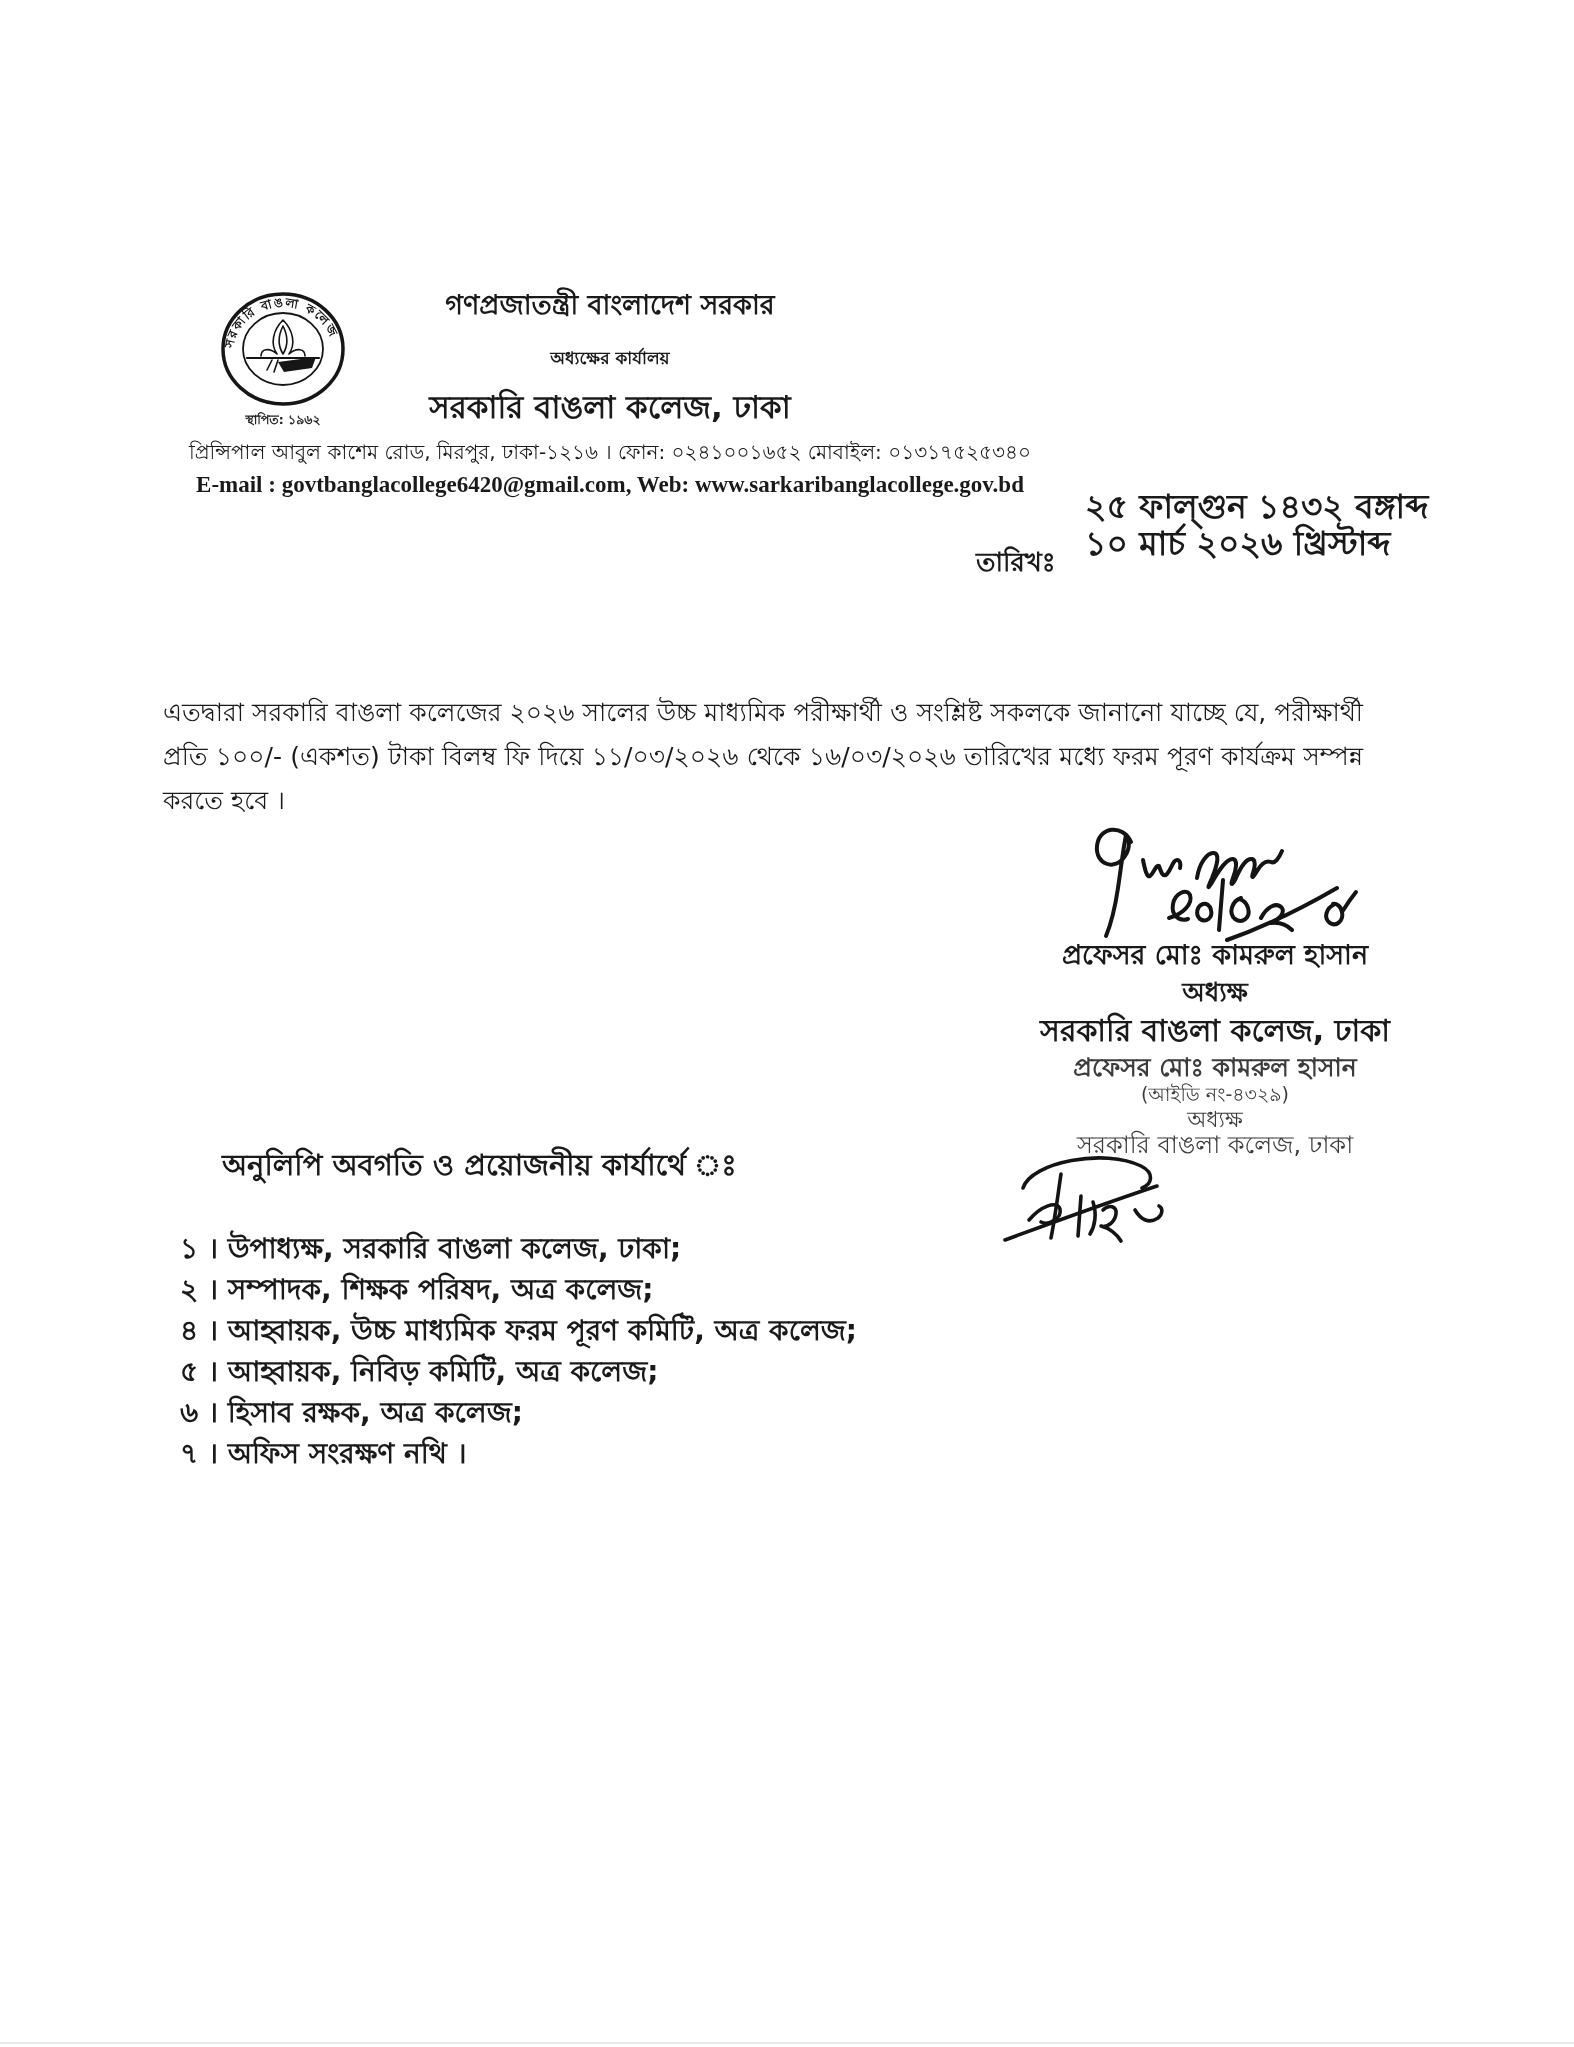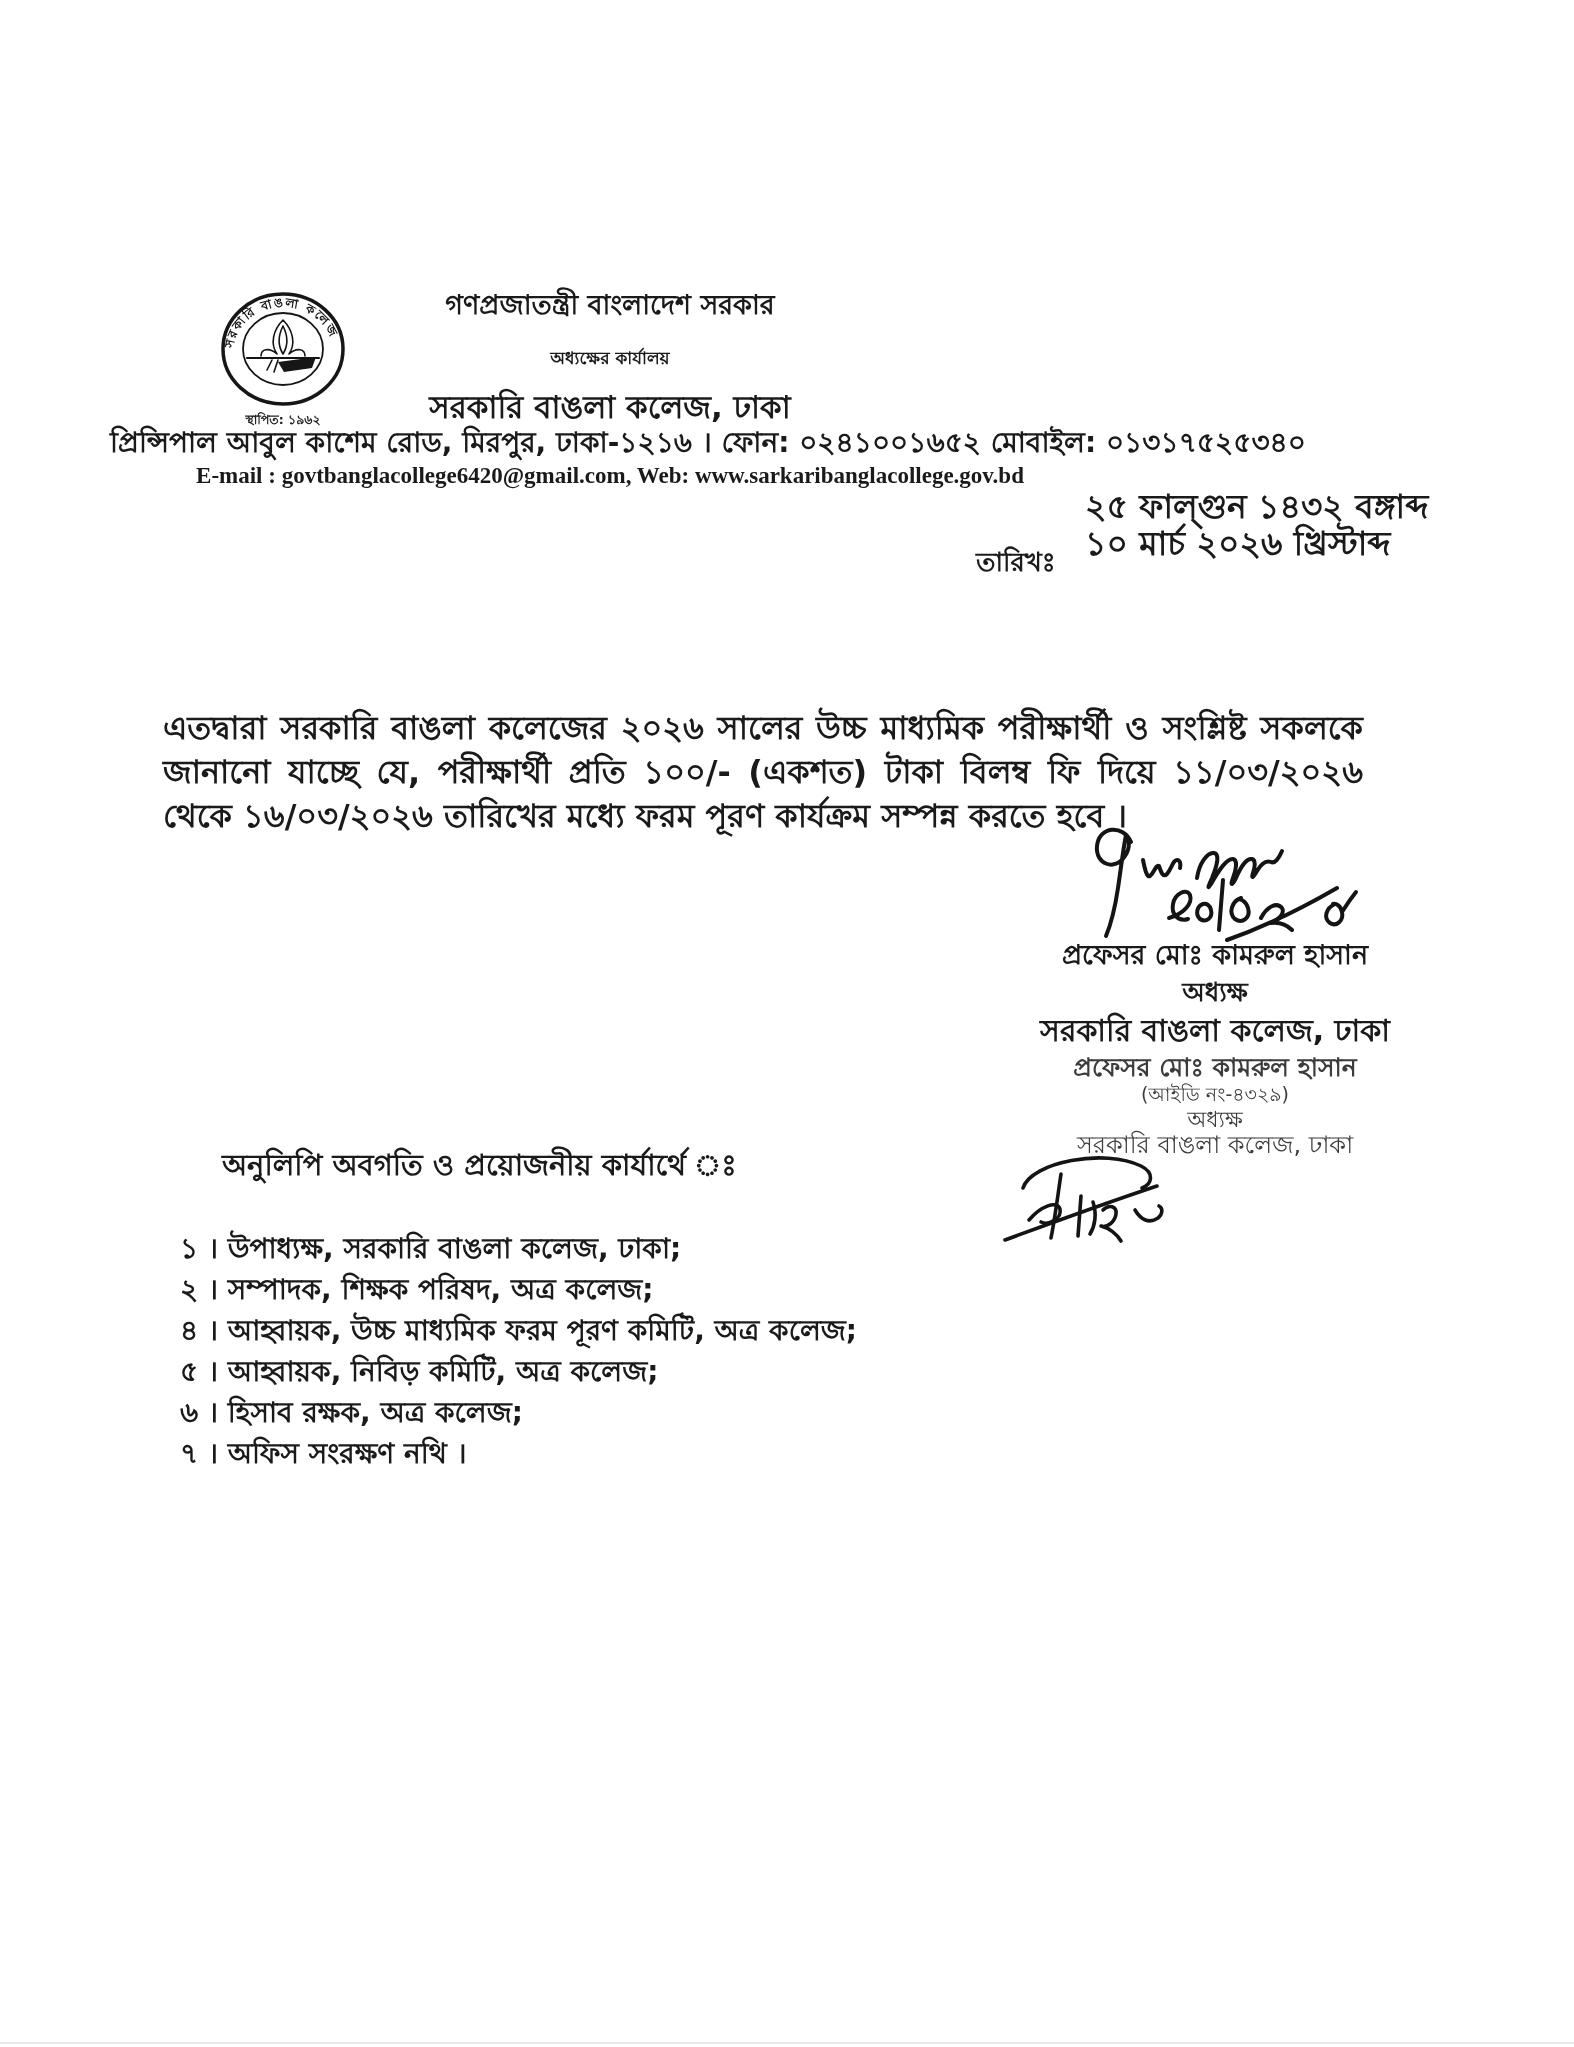--- a/index.html
+++ b/index.html
@@ -12,34 +12,34 @@
     color:#1a1a1a;
     overflow:hidden;
   }
   .abs{position:absolute;}
 
   
   .header-block{left:110px;top:288px;width:1000px;text-align:center;}
   .hdr-gov{font-size:27px;font-weight:bold;line-height:34px;}
   .hdr-office{font-size:17px;font-weight:bold;line-height:32px;margin-top:20px;}
   .hdr-college{font-size:31px;font-weight:bold;line-height:38px;margin-top:14px;}
-  .hdr-address{font-size:28px;font-weight:bold;line-height:28px;margin-top:3px;white-space:nowrap;}
+  .hdr-address{font-size:20px;font-weight:normal;line-height:28px;margin-top:12px;white-space:nowrap;}
   .hdr-contact{font-size:23px;font-weight:bold;line-height:30px;margin-top:4px;white-space:nowrap;
                font-family:"Liberation Serif","DejaVu Serif",serif;text-align:center;}
 
   
   .date-label{left:976px;top:518px;font-size:26px;font-weight:bold;margin-top:24px;}
   .date-lines{left:1085px;top:488px;font-size:33px;font-weight:bold;line-height:37px;white-space:nowrap;}
 
   
   .notice-title{left:600px;top:570px;width:400px;text-align:center;font-size:47px;font-weight:bold;}
 
   
-  .notice-body{left:163px;top:706px;width:1200px;font-size:32px;line-height:44px;
-               text-align:justify;font-weight:700;}
+  .notice-body{left:163px;top:691px;width:1200px;font-size:25px;line-height:44px;
+               text-align:justify;font-weight:400;}
 
   
   .sig-col{left:1025px;width:380px;text-align:center;white-space:nowrap;}
   .sig-name{top:934px;font-size:27px;font-weight:bold;}
   .sig-desig{top:972px;font-size:26px;font-weight:bold;}
   .sig-college{top:1007px;font-size:30px;font-weight:bold;}
   .stamp{color:#3c3c3c;}
   .stamp-name{top:1048px;font-size:25px;font-weight:600;}
   .stamp-id{top:1080px;font-size:19px;}
   .stamp-desig{top:1102px;font-size:22px;}

